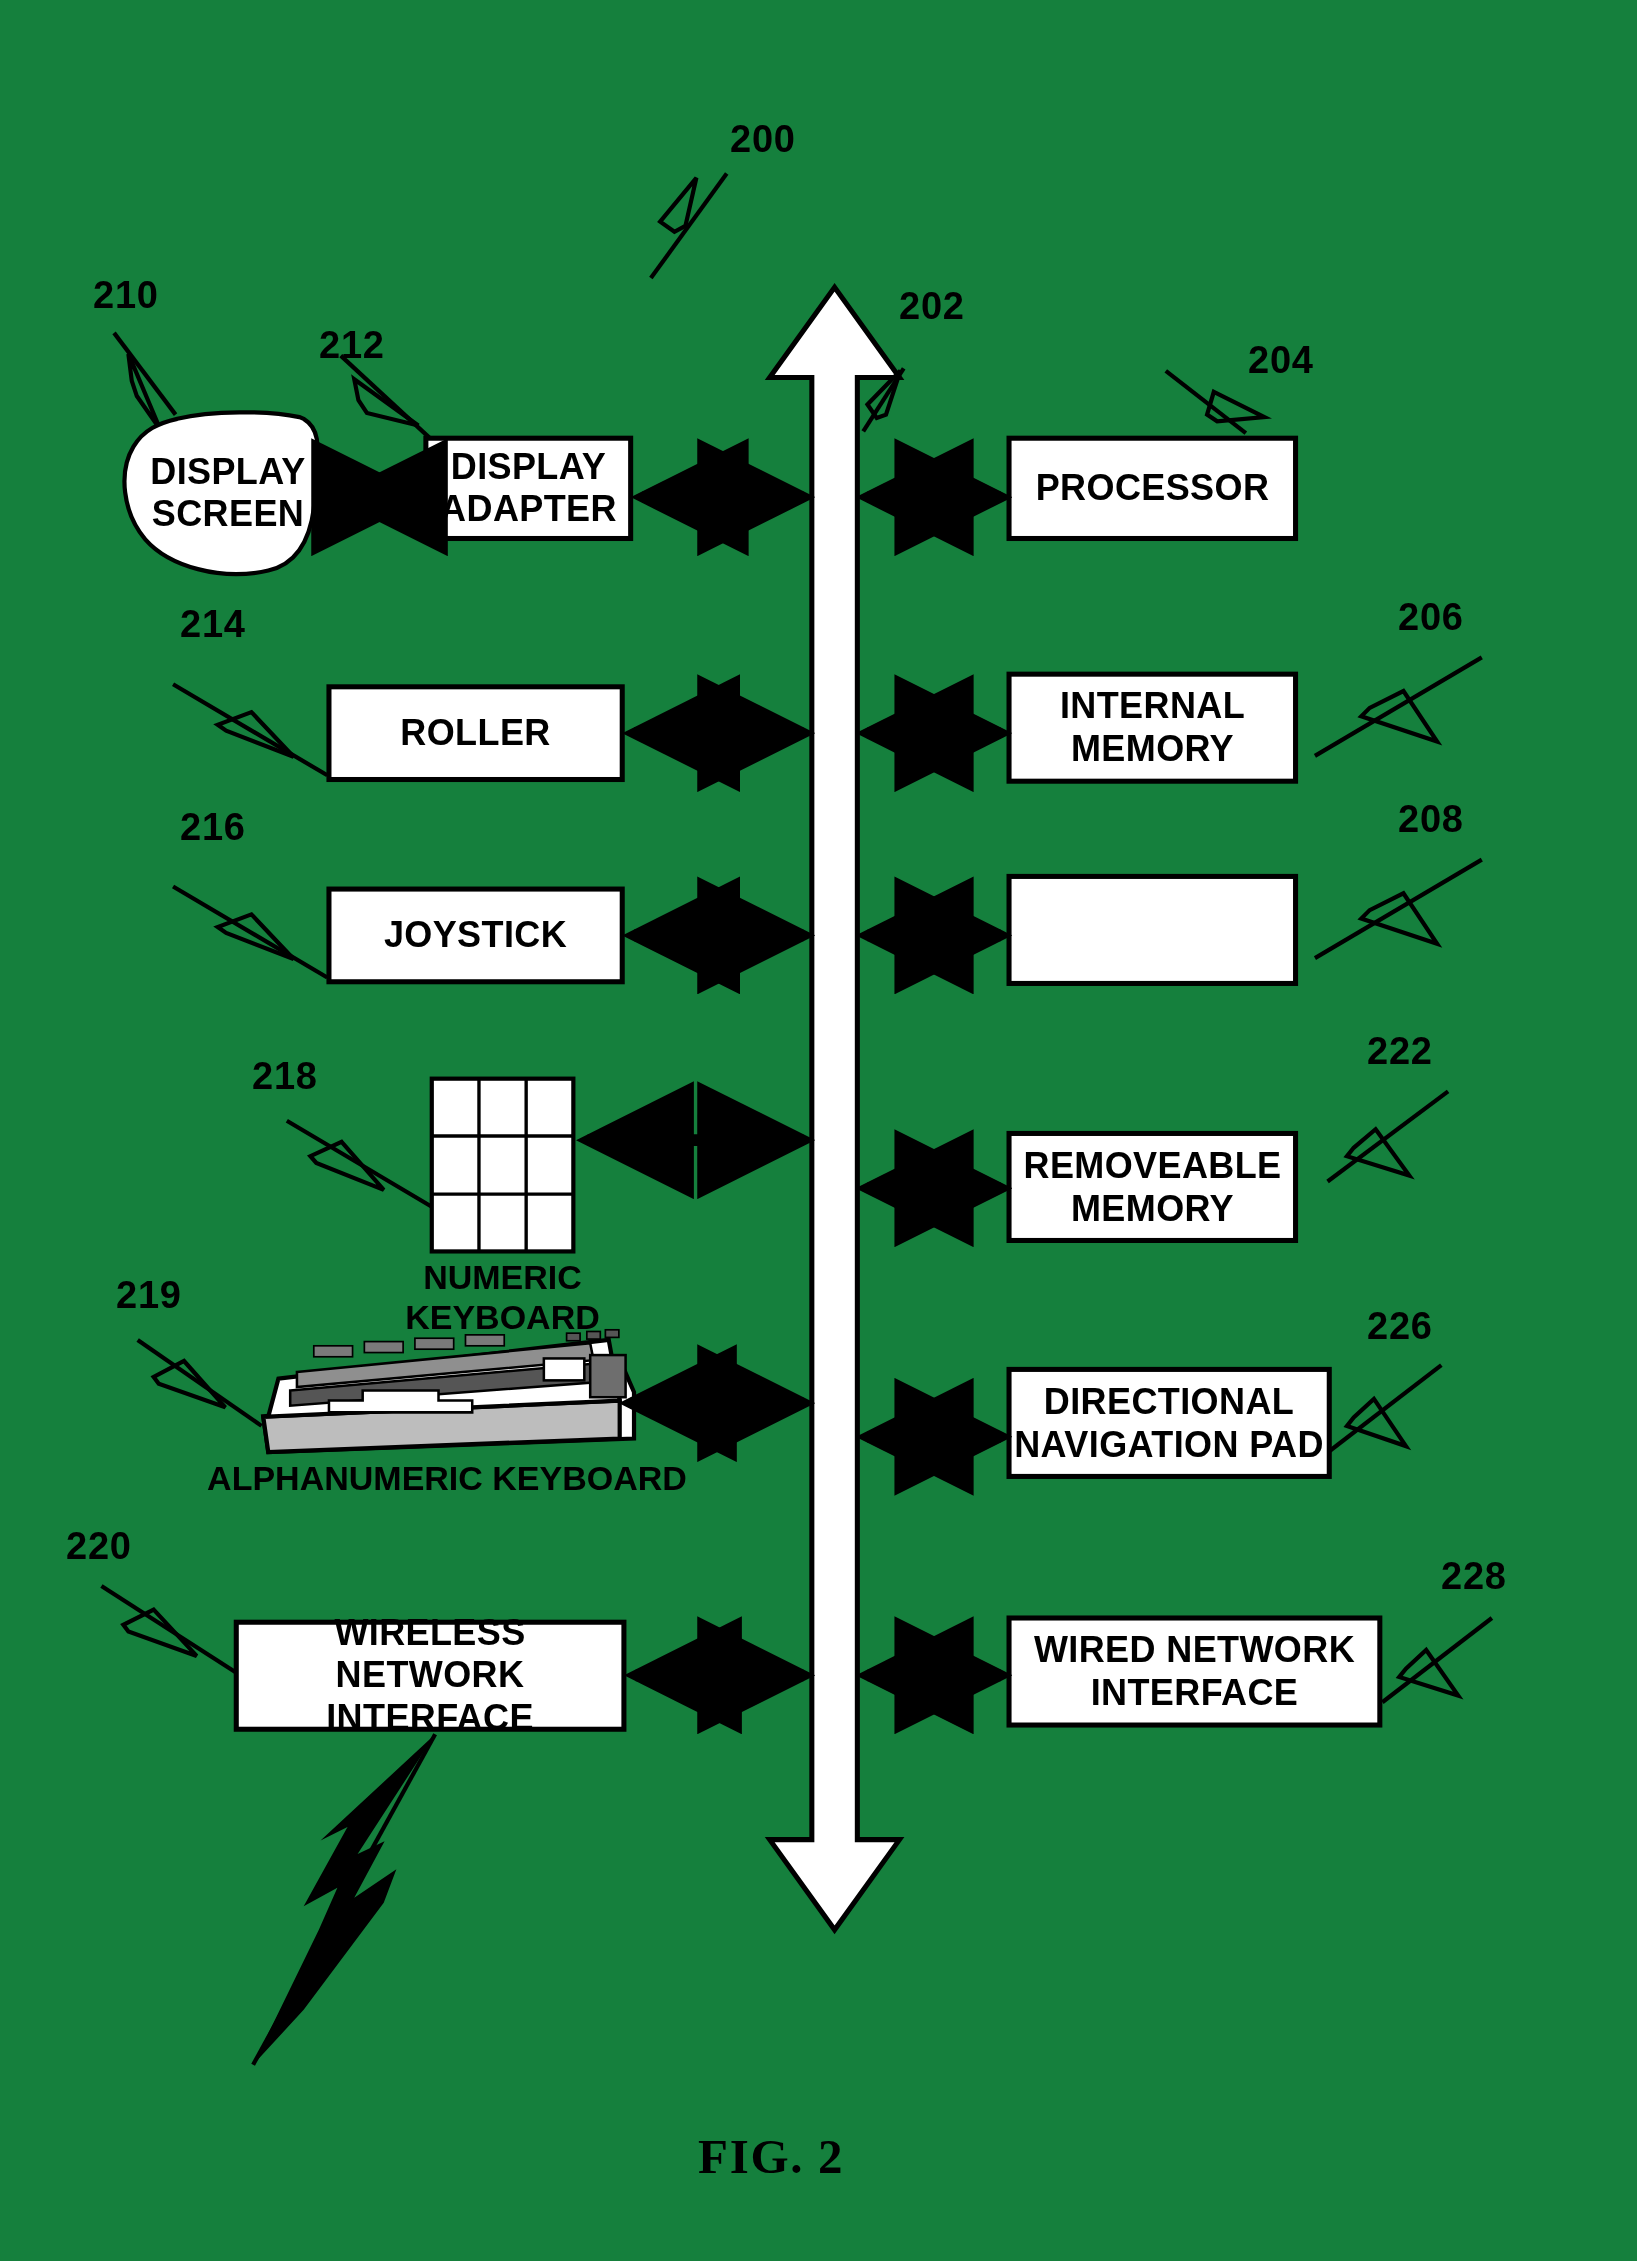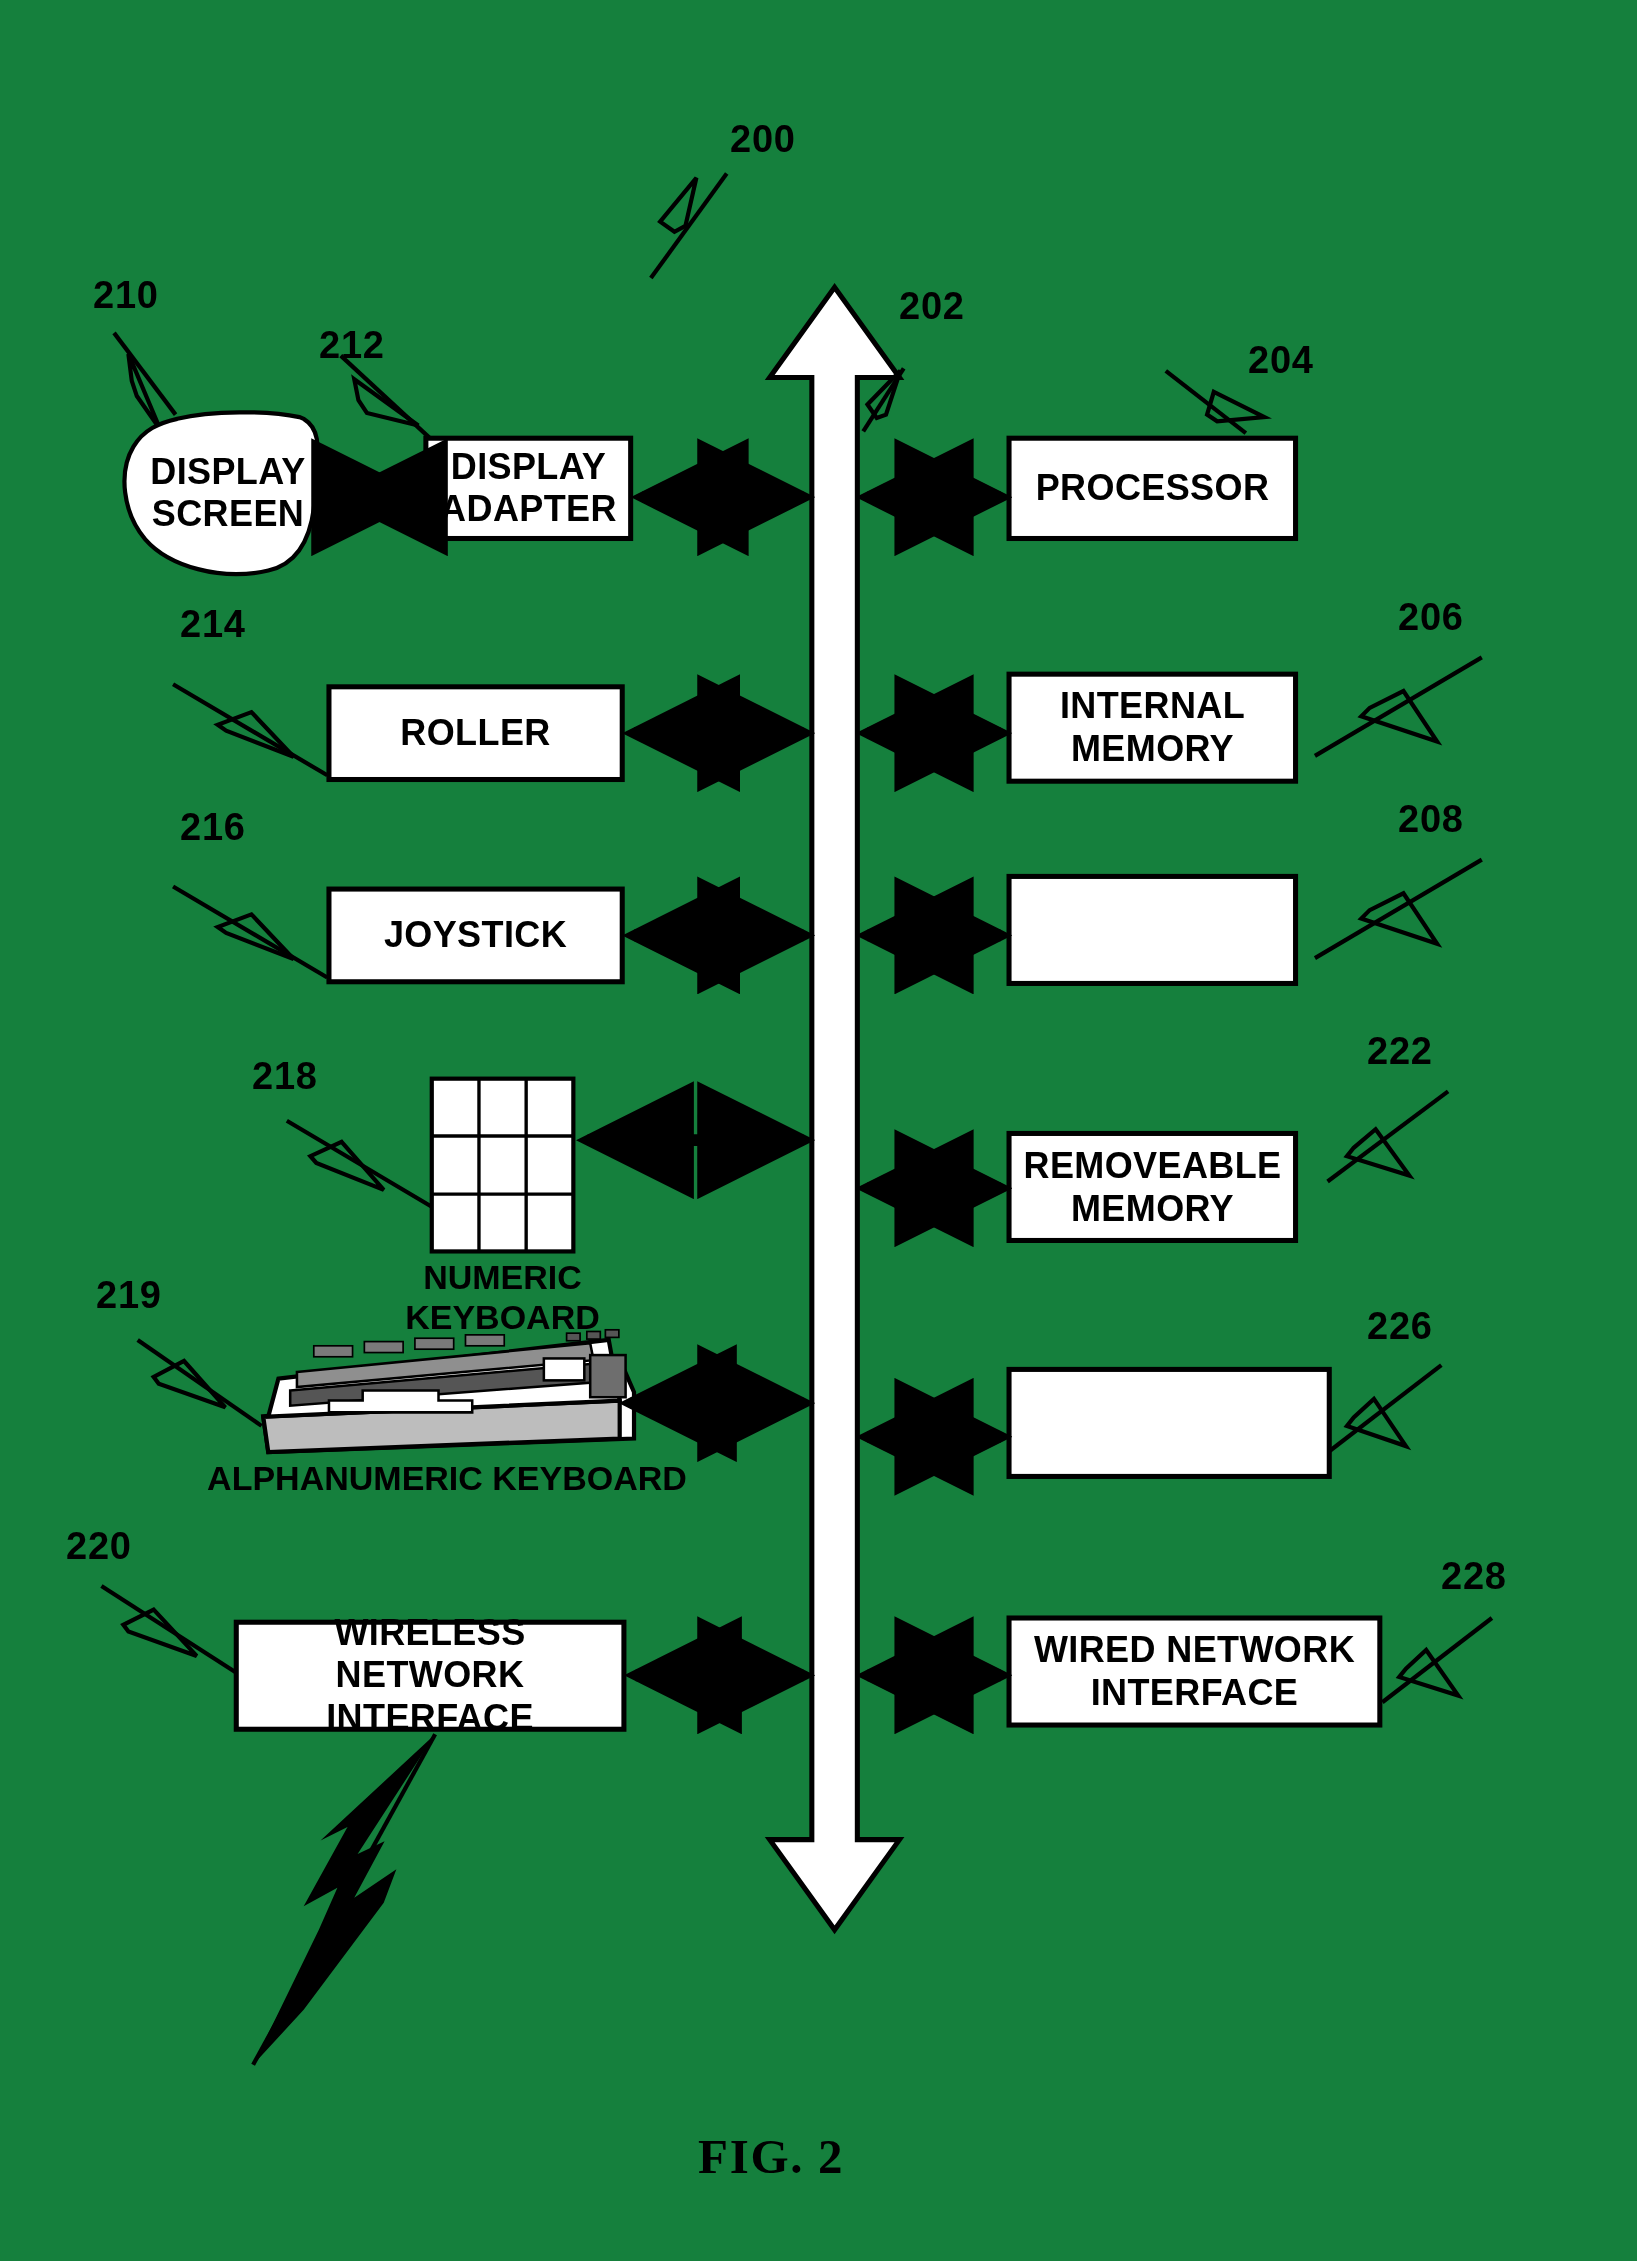--- a/index.html
+++ b/index.html
@@ -306,21 +306,21 @@
   <div class="refnum" style="left:899px; top:285px;">202</div>
   <div class="refnum" style="left:1248px; top:339px;">204</div>
   <div class="refnum" style="left:93px;  top:274px;">210</div>
   <div class="refnum" style="left:319px;  top:324px;">212</div>
   <div class="refnum" style="left:180px;  top:603px;">214</div>
   <div class="refnum" style="left:1398px; top:596px;">206</div>
   <div class="refnum" style="left:180px;  top:806px;">216</div>
   <div class="refnum" style="left:1398px; top:798px;">208</div>
   <div class="refnum" style="left:252px;  top:1055px;">218</div>
   <div class="refnum" style="left:1367px; top:1030px;text-align:right;">222</div>
-  <div class="refnum" style="left:96px;  top:1274px;">219</div>
+  <div class="refnum" style="left:116px;  top:1274px;">219</div>
   <div class="refnum" style="left:1367px; top:1305px;">226</div>
   <div class="refnum" style="left:66px;   top:1525px;">220</div>
   <div class="refnum" style="left:1441px; top:1555px;">228</div>
 
   <div class="boxlabel" style="left:131px; top:432px; width:194px; height:122px;">DISPLAY
 SCREEN</div>
 
   <div class="boxlabel" style="left:426px; top:438px; width:205px; height:100px;">DISPLAY
 ADAPTER</div>
 
@@ -335,20 +335,22 @@
 
 
   <div class="undertext" style="left:334px; top:1257px; width:337px;">NUMERIC
 KEYBOARD</div>
 
   <div class="boxlabel" style="left:1009px; top:1134px; width:287px; height:107px;">REMOVEABLE
 MEMORY</div>
 
   <div class="undertext" style="left:152px; top:1458px; width:590px;">ALPHANUMERIC KEYBOARD</div>
 
+  <div class="boxlabel" style="left:1009px; top:1370px; width:320px; height:107px;">DIRECTIONAL
+NAVIGATION PAD</div>
 
   <div class="boxlabel" style="left:236px; top:1622px; width:388px; height:107px;">WIRELESS NETWORK
 INTERFACE</div>
 
   <div class="boxlabel" style="left:1009px; top:1618px; width:371px; height:107px;">WIRED NETWORK
 INTERFACE</div>
 
   <div class="figcaption" style="left:698px; top:2128px;">FIG. 2</div>
 
 </div>

